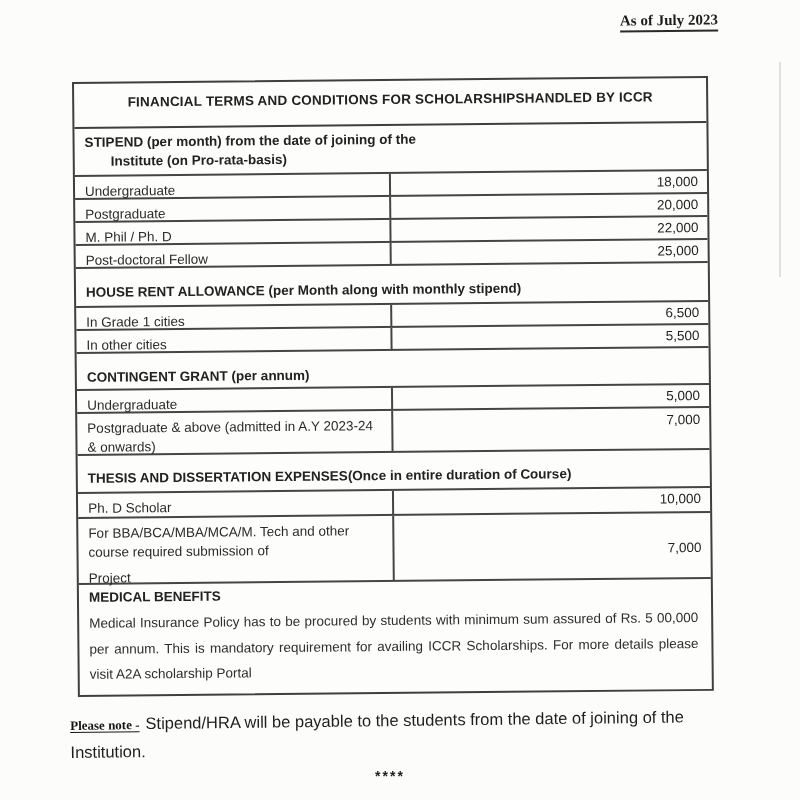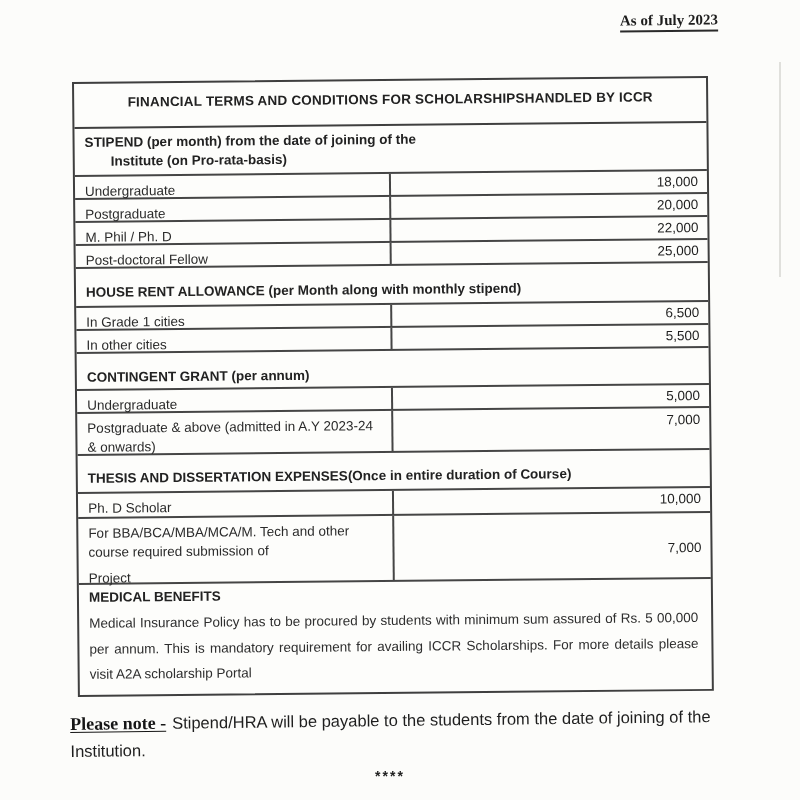--- a/index.html
+++ b/index.html
@@ -63,21 +63,21 @@
     text-align:justify;color:#2e2e2e;
   }
   
   .foot-note{
     position:absolute;left:70px;top:711px;width:660px;
     font-size:16.5px;line-height:27px;color:#1e1e1e;
     transform:rotate(-0.7deg);transform-origin:0 0;
   }
   .foot-note .note-label{
     font-family:"Liberation Serif", serif;
-    font-weight:bold;font-size:18px;
+    font-weight:bold;font-size:13px;
     text-decoration:underline;text-underline-offset:2px;
     margin-right:6px;color:#161616;
   }
   .stars{
     position:absolute;left:0;right:20px;top:768px;text-align:center;
     font-size:14px;letter-spacing:2px;color:#222;font-weight:bold;
   }
 </style>
 </head>
 <body>

